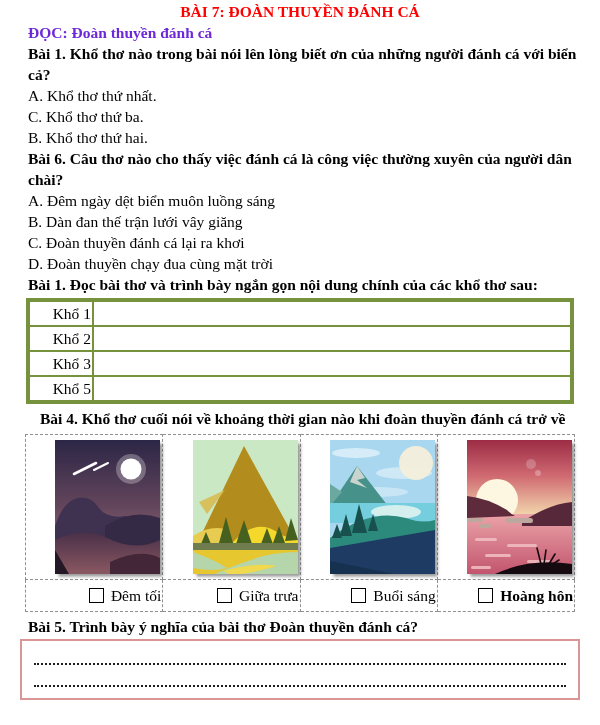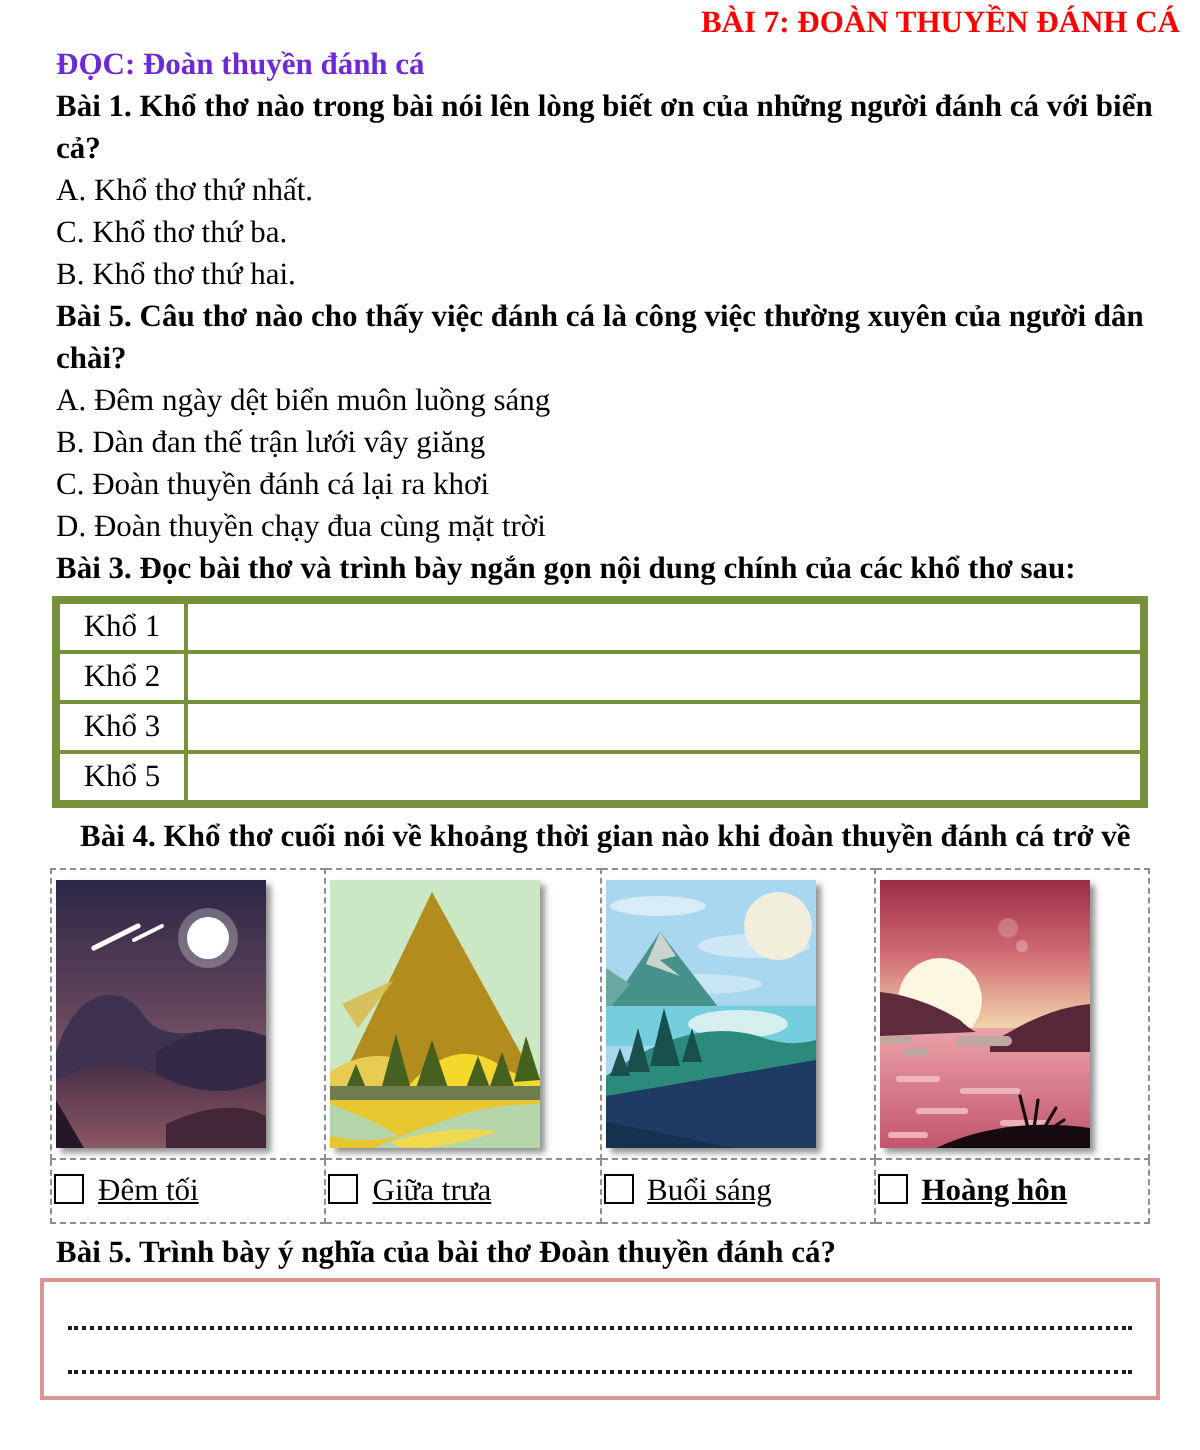--- a/index.html
+++ b/index.html
@@ -2,31 +2,31 @@
 <html><head>
 <meta charset="utf-8">
 <style>
   html,body{margin:0;padding:0;background:#ffffff;}
   .page{
     position:relative;width:600px;height:725px;overflow:hidden;background:#fff;
     font-family:"Liberation Serif","DejaVu Serif",serif;
     font-size:15.5px;line-height:21px;color:#000;
   }
   .txt{margin:0 20px 0 28px;}
-  .title{text-align:right;color:#FF0000;font-weight:bold;margin:1px 10px 0 10px;}
+  .title{text-align:center;color:#FF0000;font-weight:bold;margin:1px 10px 0 10px;}
   .subtitle{color:#6d28d9;font-weight:bold;}
   .bold{font-weight:bold;}
   
   table.kho{border-collapse:collapse;margin:3px 26px 0 26px;width:548px;
     border:4px solid #76923C;}
   table.kho td{border:2px solid #76923C;height:19.5px;background:#fff;}
-  td.kho-label{width:60px;text-align:center;vertical-align:middle;}
+  td.kho-label{width:60px;text-align:right;vertical-align:middle;}
   
   table.pics{border-collapse:collapse;margin:5px 25px 0 25px;width:550px;table-layout:fixed;}
-  table.pics td{border:1px dashed #8f8f8f;text-align:left;vertical-align:middle;text-decoration:underline;}
+  table.pics td{border:1px dashed #8f8f8f;text-align:right;vertical-align:middle;}
   td.pic-cell{height:140px;padding:2px;}
   td.cap-cell{height:29px;}
   .scene{width:105px;height:134px;display:inline-block;vertical-align:middle;
     box-shadow:2.5px 2.5px 3px rgba(60,60,60,.55);}
   .cb{display:inline-block;width:13px;height:13px;border:1.7px solid #000;background:#fff;
     vertical-align:-2px;margin-right:7px;}
   .cap-label{white-space:nowrap;}
   
   .ansbox{margin:2px 20px 0 20px;border:2.5px solid #D99694;height:61px;background:#fff;
     padding:10px 12px 0 12px;box-sizing:border-box;}
@@ -39,27 +39,27 @@
 <div class="page">
 
   <div class="title">BÀI 7: ĐOÀN THUYỀN ĐÁNH CÁ</div>
   <div class="txt subtitle">ĐỌC: Đoàn thuyền đánh cá</div>
 
   <div class="txt bold">Bài 1. Khổ thơ nào trong bài nói lên lòng biết ơn của những người đánh cá với biển cả?</div>
   <div class="txt">A. Khổ thơ thứ nhất.</div>
   <div class="txt">C. Khổ thơ thứ ba.</div>
   <div class="txt">B. Khổ thơ thứ hai.</div>
 
-  <div class="txt bold">Bài 5. Câu thơ nào cho thấy việc đánh cá là công việc thường xuyên của người dân chài?</div>
+  <div class="txt bold">Bài 6. Câu thơ nào cho thấy việc đánh cá là công việc thường xuyên của người dân chài?</div>
   <div class="txt">A.  Đêm ngày dệt biển muôn luồng sáng</div>
   <div class="txt">B. Dàn đan thế trận lưới vây giăng</div>
   <div class="txt">C. Đoàn thuyền đánh cá lại ra khơi</div>
   <div class="txt">D. Đoàn thuyền chạy đua cùng mặt trời</div>
 
-  <div class="txt bold">Bài 3. Đọc bài thơ và trình bày ngắn gọn nội dung chính của các khổ thơ sau:</div>
+  <div class="txt bold">Bài 1. Đọc bài thơ và trình bày ngắn gọn nội dung chính của các khổ thơ sau:</div>
   <table class="kho">
     <tbody>
       <tr>
         <td class="kho-label">Khổ 1</td>
         <td></td>
       </tr>
       <tr>
         <td class="kho-label">Khổ 2</td>
         <td></td>
       </tr>

